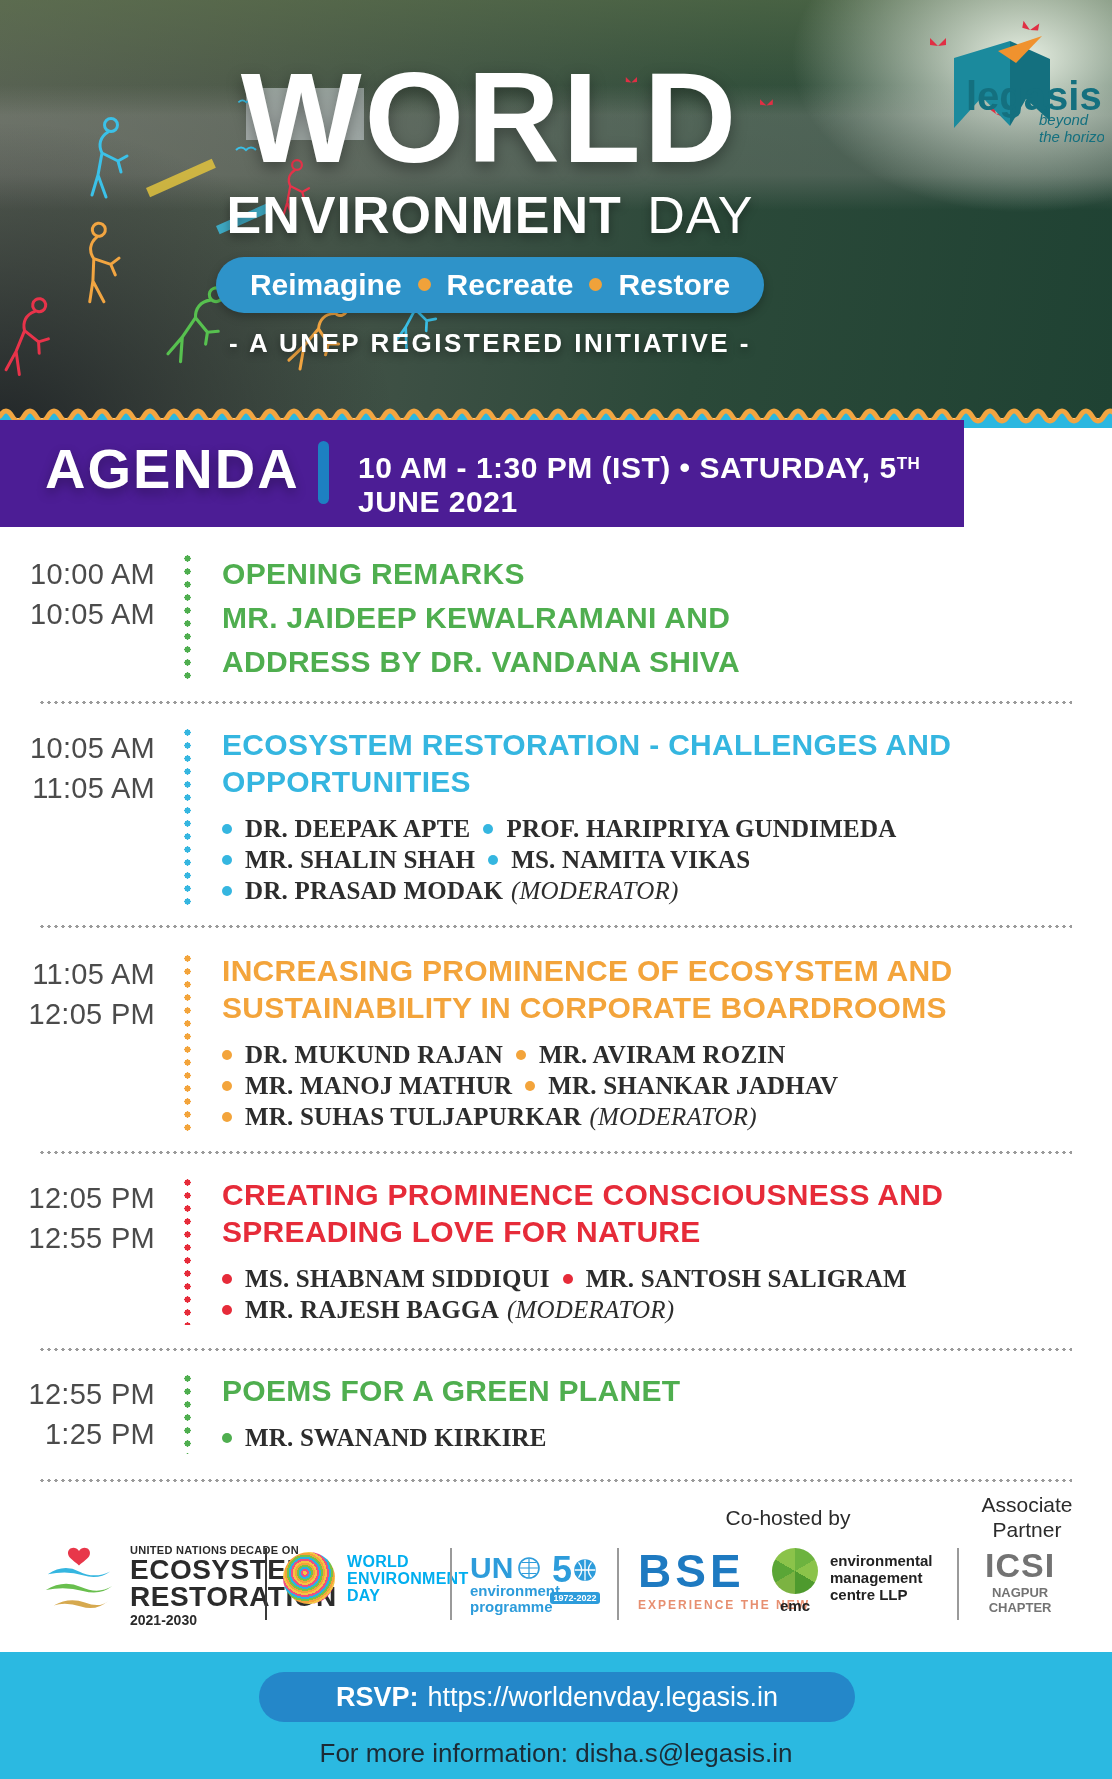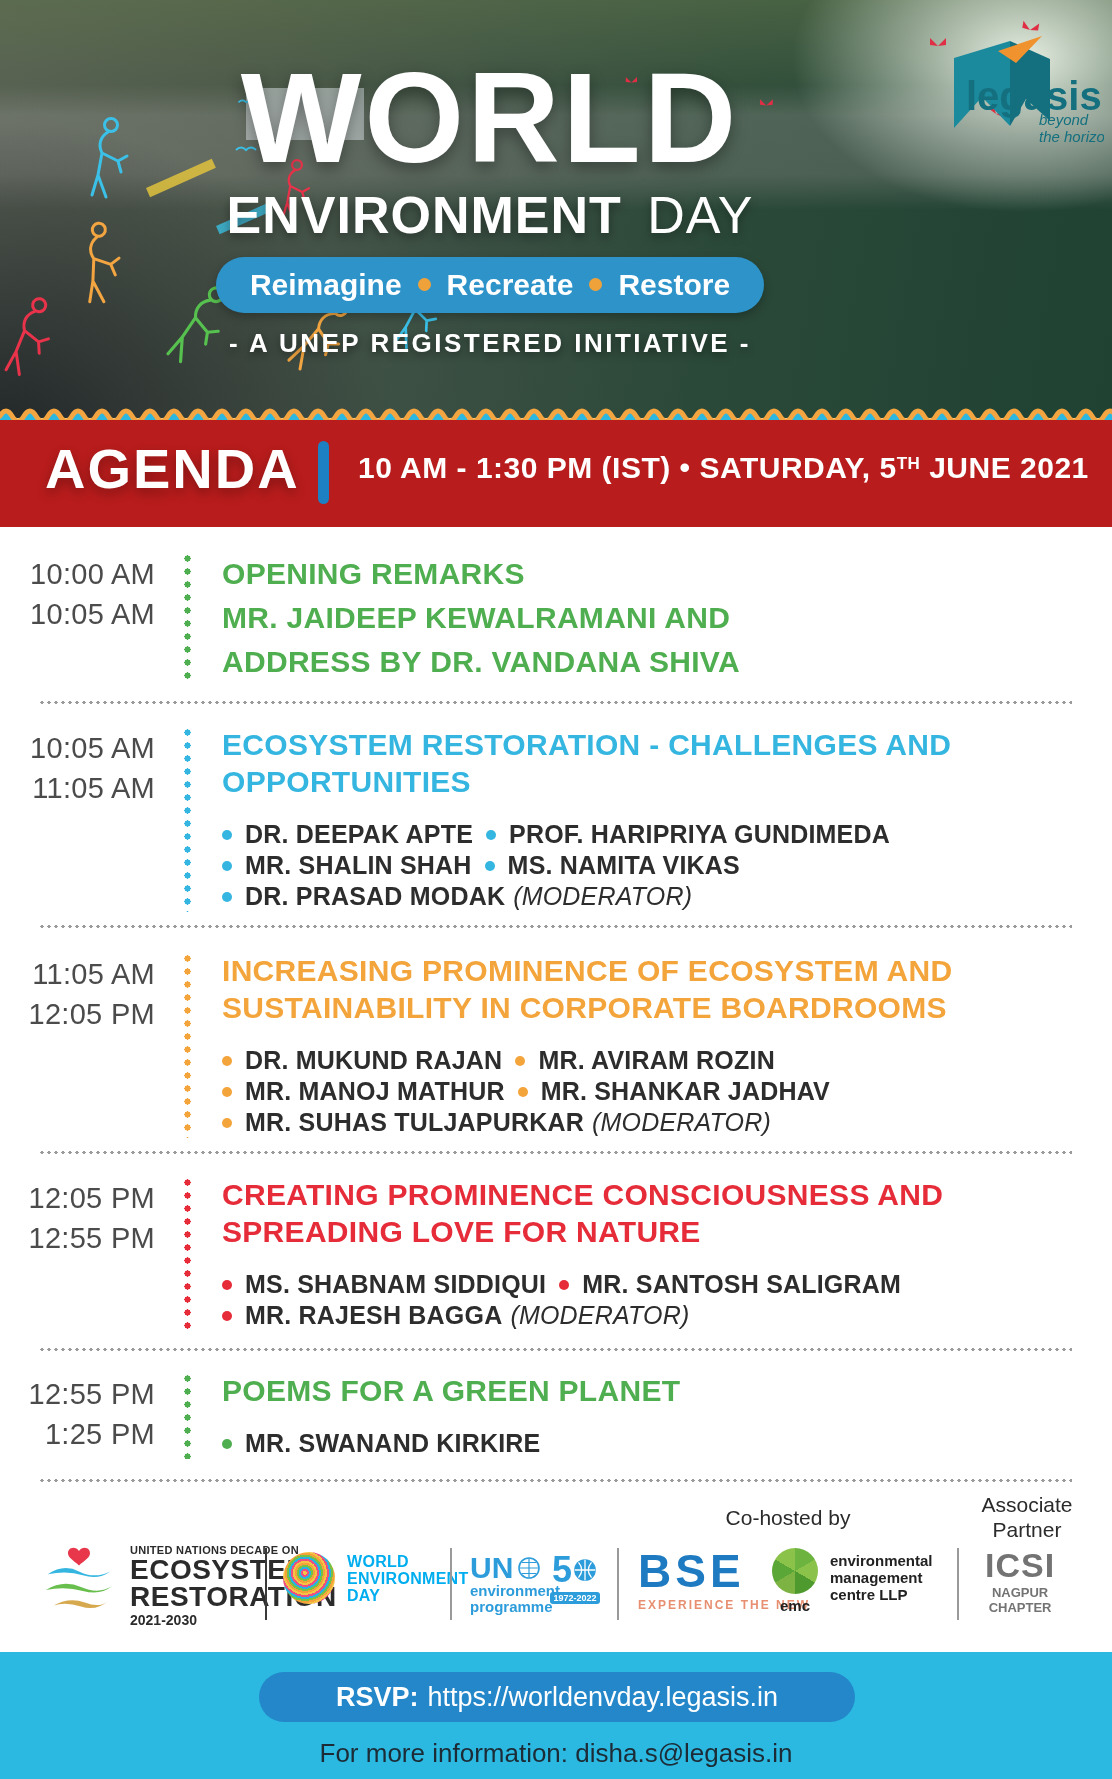--- a/index.html
+++ b/index.html
@@ -25,39 +25,39 @@
   .title-env .light{font-weight:400;margin-left:10px;}
   .pill{display:inline-flex;align-items:center;gap:16px;margin-top:14px;background:#2e93c9;
         border-radius:28px;padding:11px 34px;font-size:30px;font-weight:700;
         box-shadow:0 4px 10px rgba(0,0,0,.25);}
   .pill-dot{width:13px;height:13px;border-radius:50%;background:#f0a23a;}
   .unep-line{margin-top:15px;font-size:26px;font-weight:700;letter-spacing:2.5px;
              text-shadow:0 3px 8px rgba(0,0,0,.45);}
 
   
   .wave{position:absolute;left:0;top:402px;}
-  .band{position:absolute;left:0;top:420px;width:1112px;height:107px;background:#b91c1c;}
+  .band{position:absolute;left:0;top:420px;width:964px;height:107px;background:#4c1d95;}
   .agenda-title{position:absolute;left:45px;top:16px;font-size:56px;font-weight:800;color:#fff;
                 letter-spacing:2px;text-shadow:0 5px 12px rgba(0,0,0,.3);}
   .vbar{position:absolute;left:318px;top:21px;width:11px;height:63px;border-radius:6px;background:#1d80c2;}
   .sched{position:absolute;left:358px;top:31px;font-size:30px;font-weight:800;color:#fff;letter-spacing:.5px;}
   .sched sup{font-size:17px;vertical-align:9px;}
 
   
   .session{position:absolute;left:0;width:1112px;display:flex;align-items:stretch;}
   .time{flex:0 0 155px;width:155px;text-align:right;font-size:29px;line-height:40px;
         color:#4b4b4b;padding-top:2px;letter-spacing:.3px;}
   .dotline{flex:0 0 7px;width:7px;margin-left:29px;
            background-image:radial-gradient(circle 3.2px at 3.5px 6.5px, var(--c) 95%, transparent);
            background-size:7px 13px;background-repeat:repeat-y;}
   .scontent{margin-left:31px;}
   .stitle{font-size:30px;line-height:37px;font-weight:800;color:var(--c);letter-spacing:.3px;}
   .gline{font-size:30px;line-height:44px;font-weight:700;color:var(--c);letter-spacing:.3px;}
   .gline .b{font-weight:800;}
-  .speakers{margin-top:19px;}
+  .speakers{margin-top:13px;font-family:Liberation Serif, serif;}
   .srow{display:flex;align-items:center;font-size:25px;line-height:31px;font-weight:700;
         color:#2d2d2d;letter-spacing:.2px;}
   .blt{flex:0 0 auto;width:10px;height:10px;border-radius:50%;background:var(--c);margin-right:13px;}
   .blt.mid{margin:0 13px;}
   .mod{font-weight:400;font-style:italic;margin-left:8px;}
   .sep{position:absolute;left:40px;width:1032px;height:5px;
        background-image:radial-gradient(circle 1.6px at 2px 2.5px,#9b9b9b 95%,transparent);
        background-size:7px 5px;background-repeat:repeat-x;}
 
   

